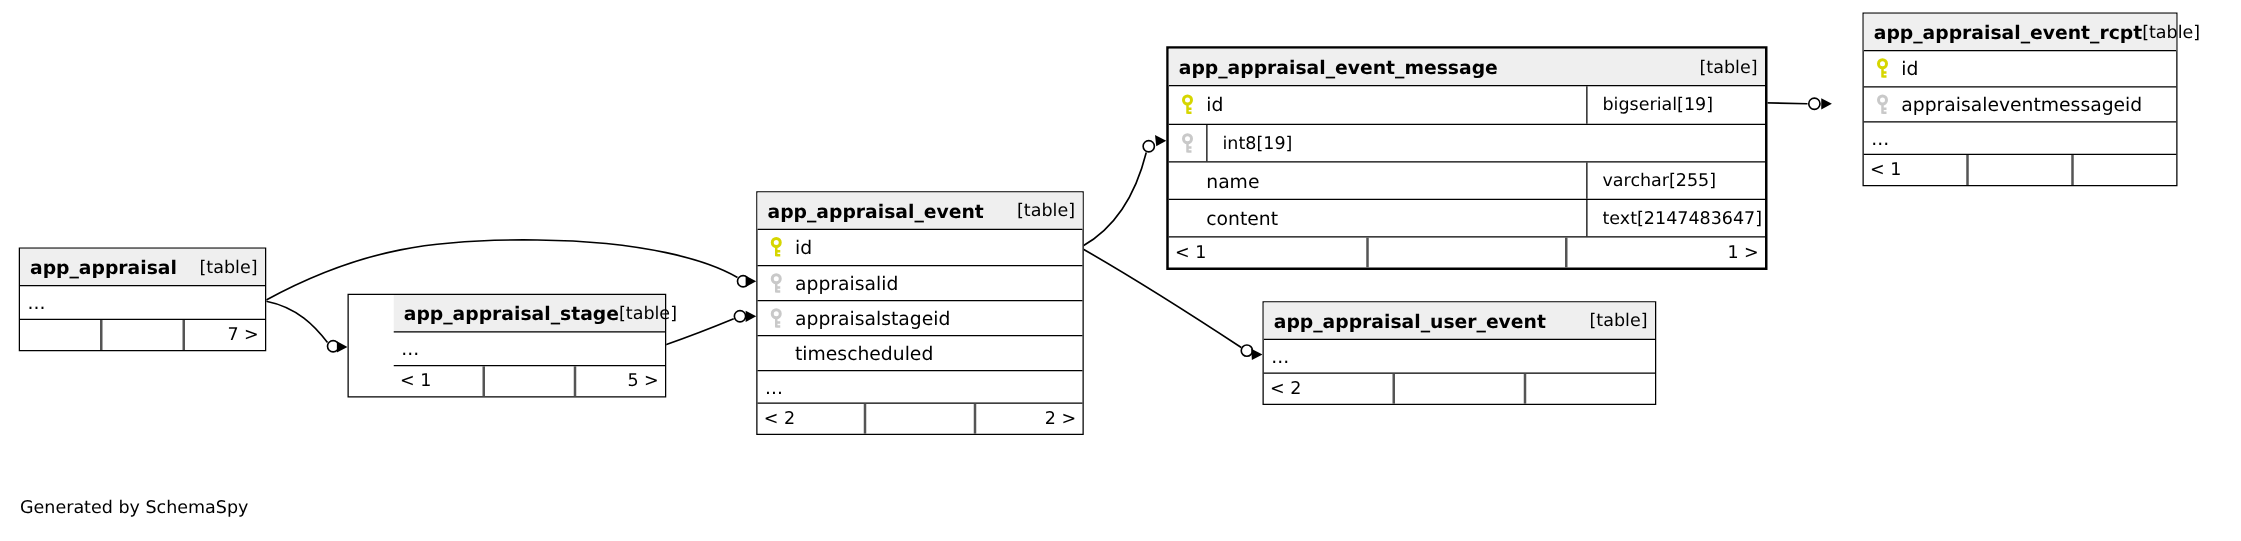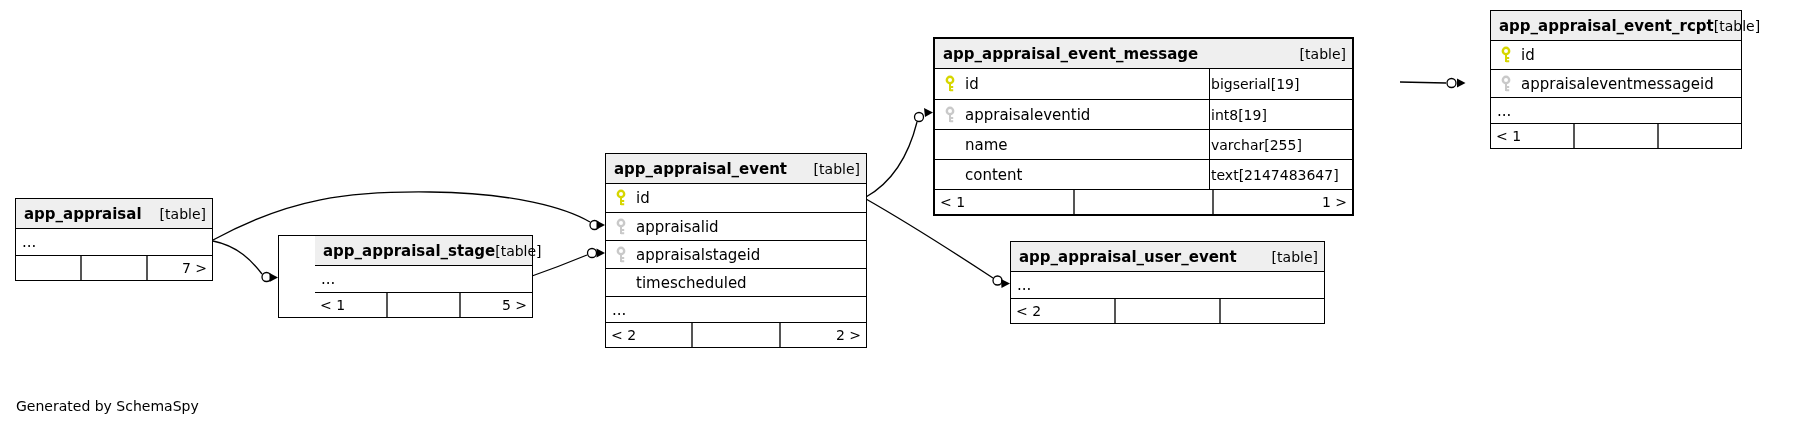--- a/index.html
+++ b/index.html
@@ -11,21 +11,21 @@
   .hdr{display:flex;align-items:center;height:30px;background:#efefef;border-bottom:1px solid #000;
        padding:0 6px 0 8px;box-sizing:border-box;}
   .tname{font-weight:bold;font-size:15px;flex:1;white-space:nowrap;}
   .badge{font-size:14px;white-space:nowrap;}
   .row{display:flex;align-items:center;height:28px;box-sizing:border-box;font-size:15px;}
   .row + .row{border-top:1px solid #000;}
   .t-message .row{height:30px;}
   .keyzone{width:30px;display:flex;justify-content:center;align-items:center;flex:none;}
   .cname{white-space:nowrap;flex:1;}
   .ctype{width:143px;flex:none;border-left:1px solid #000;align-self:stretch;display:flex;
-         align-items:center;padding-left:1px;font-size:14px;white-space:nowrap;box-sizing:border-box;}
+         align-items:center;padding-left:12px;font-size:14px;white-space:nowrap;box-sizing:border-box;}
   .ell{height:26px;display:flex;align-items:center;padding-left:6px;font-size:15px;
        border-top:1px solid #000;box-sizing:border-box;}
   .tbl > .ell:first-of-type{border-top:none;}
   .frow{display:flex;height:25px;border-top:1px solid #000;box-sizing:border-box;font-size:14px;}
   .fc{flex:1;display:flex;align-items:center;padding:0 5px;box-sizing:border-box;white-space:nowrap;}
   .fc.m{border-left:2px solid #555;border-right:2px solid #555;}
   .fc.r{justify-content:flex-end;}
   .key-pk{color:var(--pk-color,#d6d600);}
   .key-fk{color:var(--fk-color,#c9c9c9);}
   .credit{position:absolute;left:16px;top:398px;font-size:14px;z-index:2;}
@@ -125,21 +125,21 @@
       <span class="cname">timescheduled</span>
     </div>
     <div class="ell">...</div>
     <div class="frow">
       <span class="fc l">&lt; 2</span>
       <span class="fc m"></span>
       <span class="fc r">2 &gt;</span>
     </div>
   </div>
 
-  <div class="tbl bold t-message" style="left:933px;top:37px;width:421px;">
+  <div class="tbl bold t-message" style="left:933px;top:37px;width:481px;">
     <div class="hdr">
       <span class="tname">app_appraisal_event_message</span>
       <span class="badge">[table]</span>
     </div>
     <div class="row">
       <span class="keyzone key-pk">
         <svg viewBox="0 0 12 18" width="12" height="18">
             <circle cx="6" cy="5" r="3.2" fill="none" stroke="currentColor" stroke-width="2.4"></circle>
             <path d="M6 8.2 V16 M6 12 H9.2 M6 15.2 H9.2" stroke="currentColor" stroke-width="2" fill="none"></path>
           </svg>
@@ -147,21 +147,20 @@
       <span class="cname">id</span>
       <span class="ctype">bigserial[19]</span>
     </div>
     <div class="row">
       <span class="keyzone key-fk">
         <svg viewBox="0 0 12 18" width="12" height="18">
             <circle cx="6" cy="5" r="3.2" fill="none" stroke="currentColor" stroke-width="2.4"></circle>
             <path d="M6 8.2 V16 M6 12 H9.2 M6 15.2 H9.2" stroke="currentColor" stroke-width="2" fill="none"></path>
           </svg>
       </span>
-      <span class="cname">appraisaleventid</span>
       <span class="ctype">int8[19]</span>
     </div>
     <div class="row">
       <span class="keyzone"></span>
       <span class="cname">name</span>
       <span class="ctype">varchar[255]</span>
     </div>
     <div class="row">
       <span class="keyzone"></span>
       <span class="cname">content</span>

